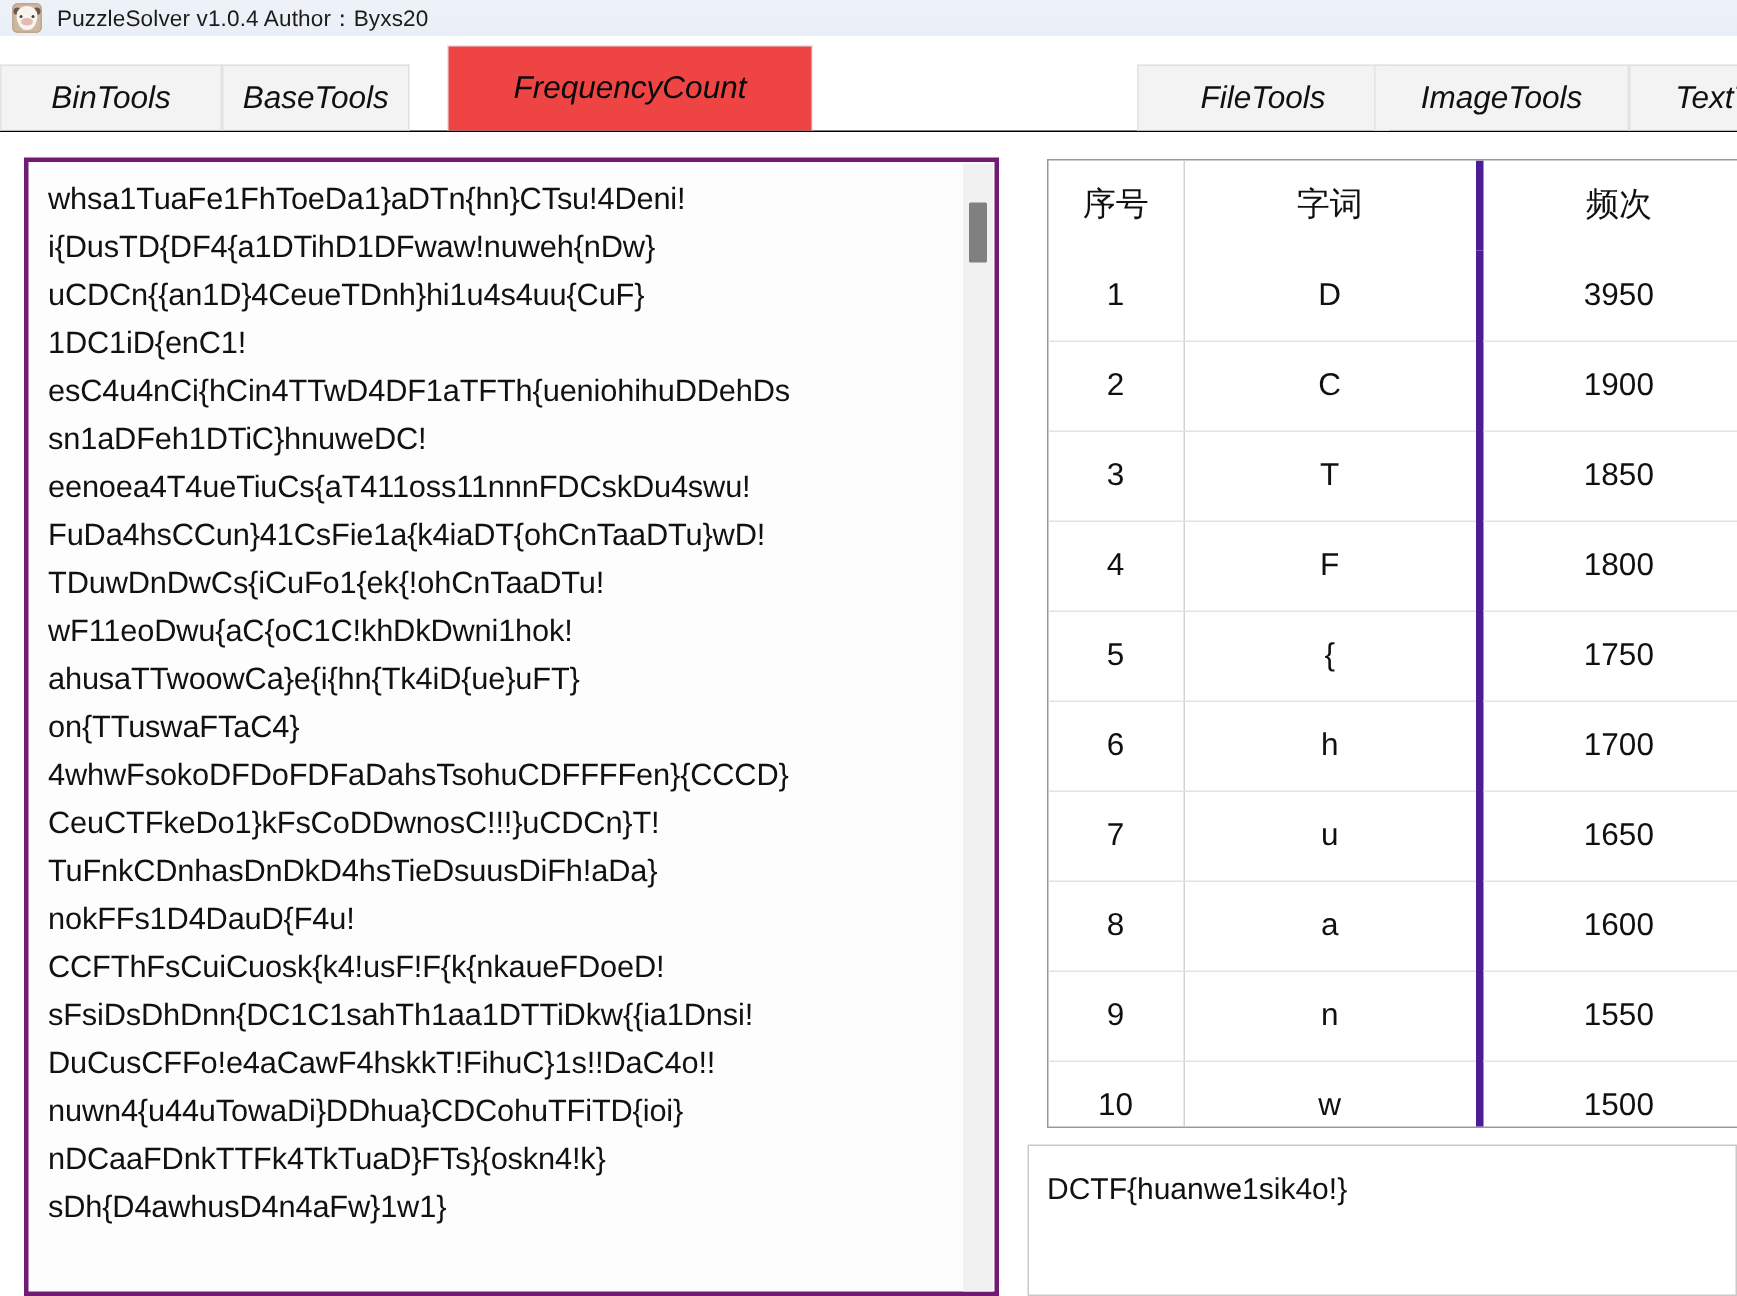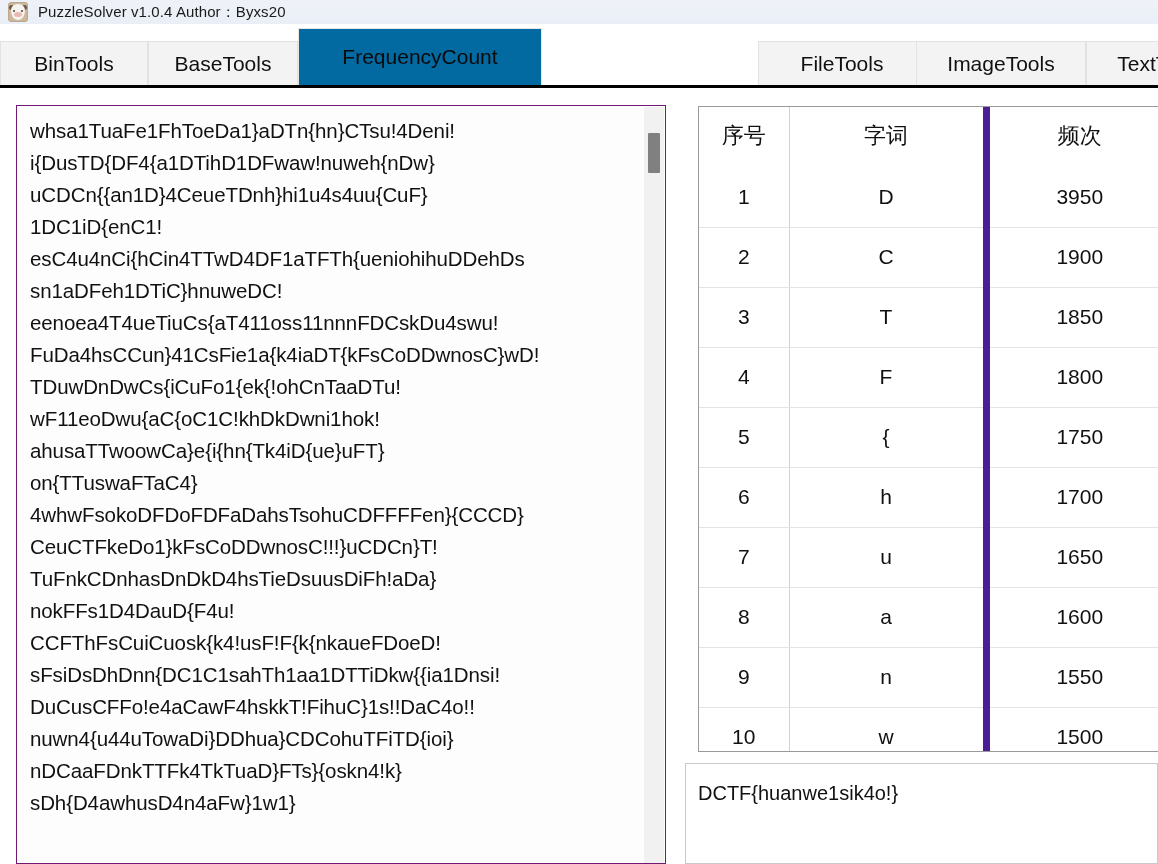--- a/index.html
+++ b/index.html
@@ -71,54 +71,55 @@
     white-space: nowrap;
     letter-spacing: 0.1px;
   }
 
   
   .tabstrip {
     position: absolute;
     left: 0; top: 28px;
     width: 1158px; height: 60px;
     background: #ffffff;
-    border-bottom: 3px solid #000000;
+    border-bottom: 1px solid #000000;
+    font-style: italic;
   }
   .tab {
     position: absolute;
     bottom: 0;
     height: 44px;
     background: #f3f3f3;
     border: 1px solid #e2e2e2;
     border-bottom: none;
     display: flex;
     align-items: center;
     justify-content: center;
     font-size: 21px;
     color: #101010;
     white-space: nowrap;
     cursor: pointer;
     overflow: hidden;
   }
   .tab.active {
     height: 57px;
-    background: #0369a1;
+    background: #ef4444;
     border: 1px solid #e6e6e6;
     border-bottom: none;
     color: #0a0a0a;
     z-index: 3;
   }
 
   
   .textpanel {
     position: absolute;
     left: 16px; top: 105px;
     width: 650px; height: 759px;
     background: #fdfdfd;
-    border: 1px solid #701a75;
+    border: 3px solid #701a75;
     overflow: hidden;
   }
   .textpanel .lines {
     position: absolute;
     left: 13px; top: 9px;
     width: 630px;
     font-size: 20.5px;
     line-height: 32px;
     color: #111111;
     white-space: nowrap;
@@ -159,21 +160,21 @@
   table.freq col.c1 { width: 90px; }
   table.freq col.c2 { width: 197px; }
   table.freq col.c3 { width: 184px; }
 
   table.freq th, table.freq td {
     height: 60px;
     font-weight: normal;
     font-size: 21px;
     color: #101010;
     text-align: center;
-    border-right: 7px solid #4c1d95;
+    border-right: 5px solid #4c1d95;
     border-bottom: 1px solid #e3e3e3;
   }
   table.freq th {
     font-size: 22px;
     border-bottom: none;
     padding-bottom: 2px;
   }
   table.freq tr.header th:first-child,
   table.freq tr td:first-child { border-right: 1px solid #d2d2d2; }
   table.freq th:last-child, table.freq td:last-child { border-right: none; }
@@ -207,37 +208,37 @@
     <div class="face"></div>
     <div class="eye-l"></div>
     <div class="eye-r"></div>
     <div class="muzzle"></div>
   </div>
   <div class="title-text">PuzzleSolver v1.0.4  Author：Byxs20</div>
 </div>
 
 <div class="tabstrip" id="tabstrip">
     <div class="tab" style="left: 0px; width: 148px;">BinTools</div>
-    <div class="tab" style="left: 148px; width: 150px;">BaseTools</div>
+    <div class="tab" style="left: 148px; width: 125px;">BaseTools</div>
     <div class="tab active" style="left: 298px; width: 244px;">FrequencyCount</div>
     <div class="tab" style="left: 758px; width: 168px;">FileTools</div>
     <div class="tab" style="left: 916px; width: 170px;">ImageTools</div>
     <div class="tab" style="left: 1086px; width: 150px;">TextTools</div>
   </div>
 
 <div class="textpanel">
   <div class="lines" id="textlines">
       <div>whsa1TuaFe1FhToeDa1}aDTn{hn}CTsu!4Deni!</div>
       <div>i{DusTD{DF4{a1DTihD1DFwaw!nuweh{nDw}</div>
       <div>uCDCn{{an1D}4CeueTDnh}hi1u4s4uu{CuF}</div>
       <div>1DC1iD{enC1!</div>
       <div>esC4u4nCi{hCin4TTwD4DF1aTFTh{ueniohihuDDehDs</div>
       <div>sn1aDFeh1DTiC}hnuweDC!</div>
       <div>eenoea4T4ueTiuCs{aT411oss11nnnFDCskDu4swu!</div>
-      <div>FuDa4hsCCun}41CsFie1a{k4iaDT{kFsCoDDwnosC}wD!</div>
+      <div>FuDa4hsCCun}41CsFie1a{k4iaDT{ohCnTaaDTu}wD!</div>
       <div>TDuwDnDwCs{iCuFo1{ek{!ohCnTaaDTu!</div>
       <div>wF11eoDwu{aC{oC1C!khDkDwni1hok!</div>
       <div>ahusaTTwoowCa}e{i{hn{Tk4iD{ue}uFT}</div>
       <div>on{TTuswaFTaC4}</div>
       <div>4whwFsokoDFDoFDFaDahsTsohuCDFFFFen}{CCCD}</div>
       <div>CeuCTFkeDo1}kFsCoDDwnosC!!!}uCDCn}T!</div>
       <div>TuFnkCDnhasDnDkD4hsTieDsuusDiFh!aDa}</div>
       <div>nokFFs1D4DauD{F4u!</div>
       <div>CCFThFsCuiCuosk{k4!usF!F{k{nkaueFDoeD!</div>
       <div>sFsiDsDhDnn{DC1C1sahTh1aa1DTTiDkw{{ia1Dnsi!</div>

